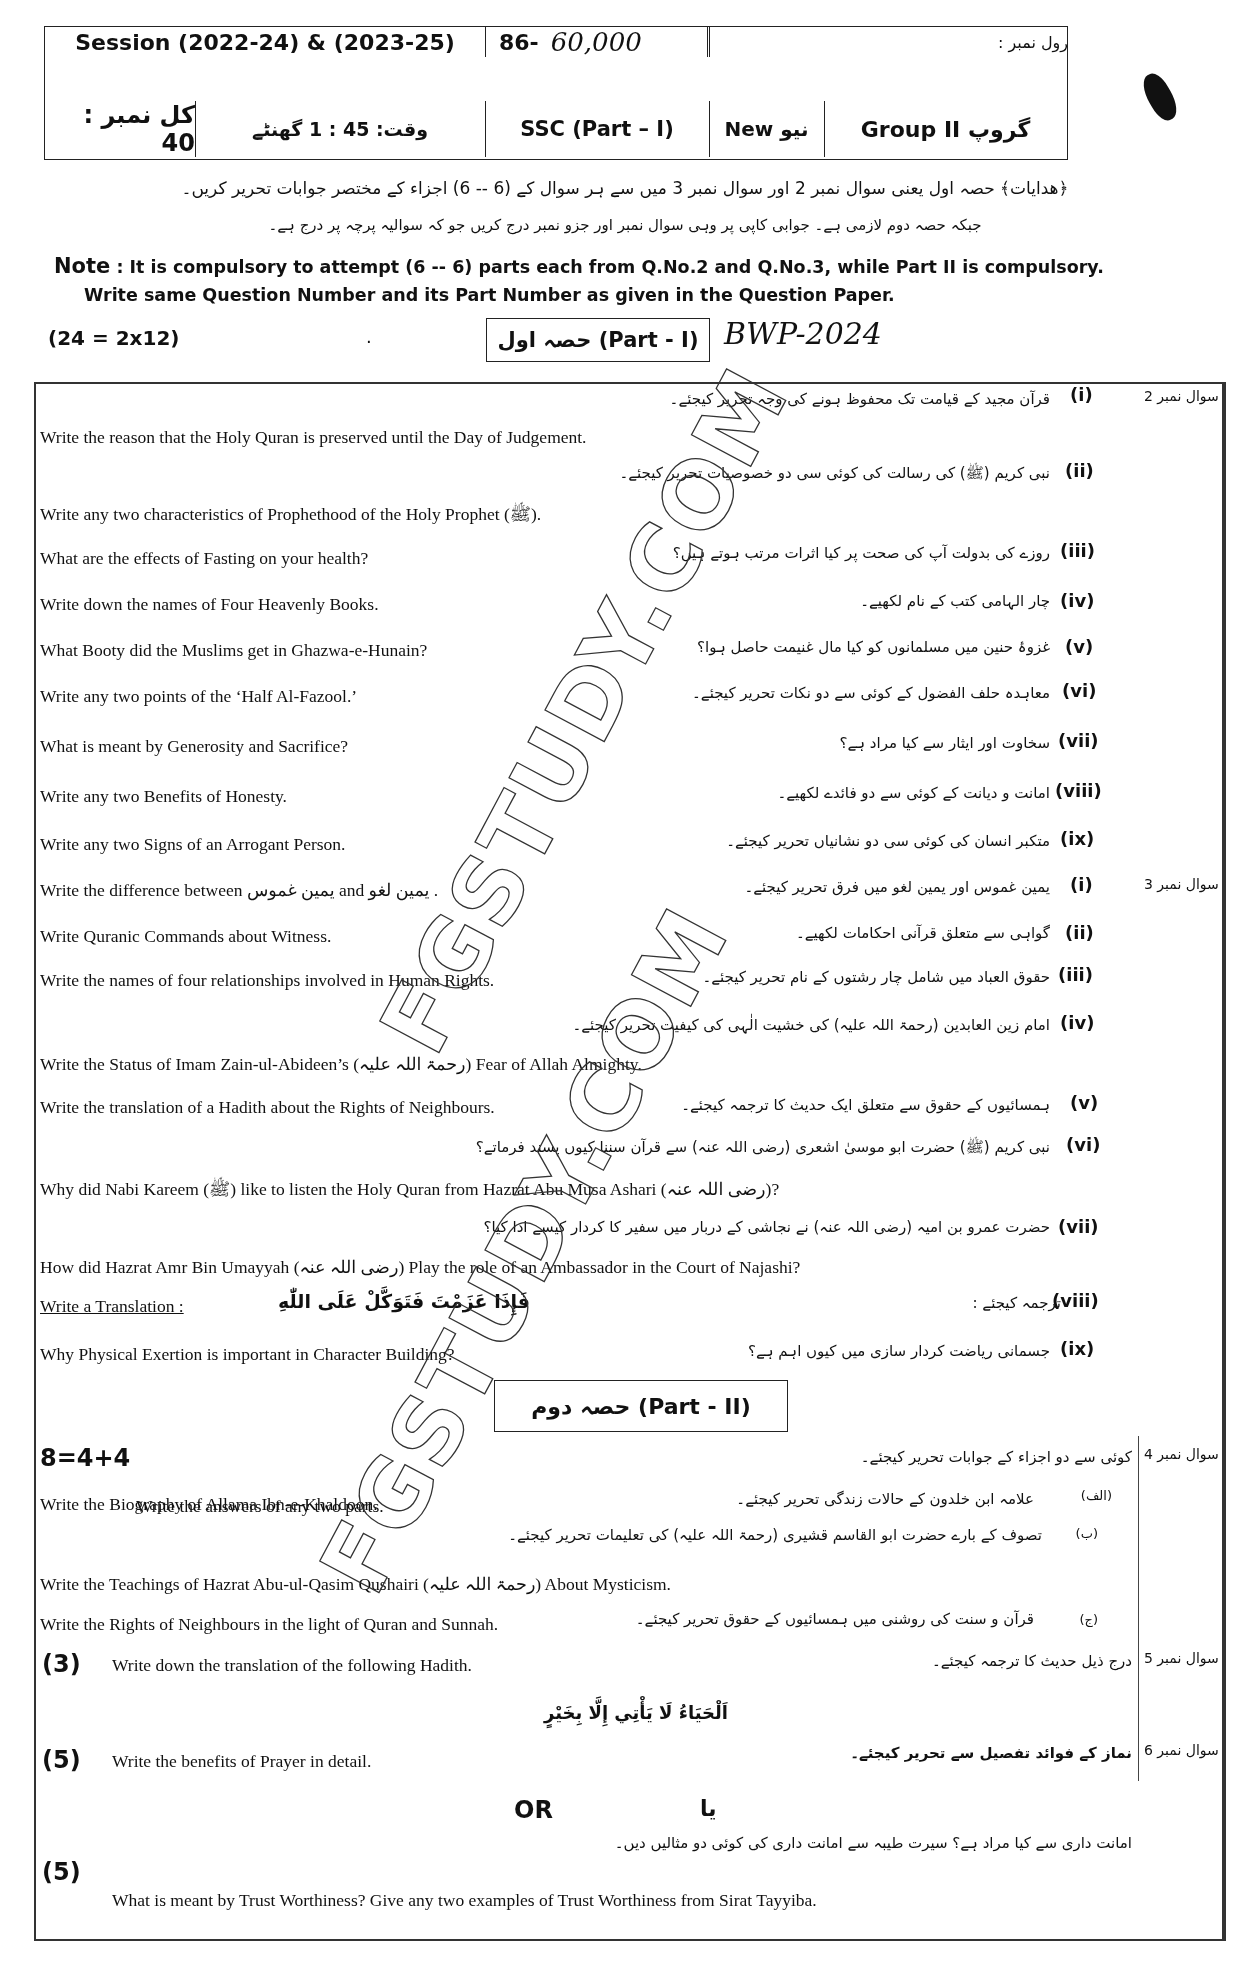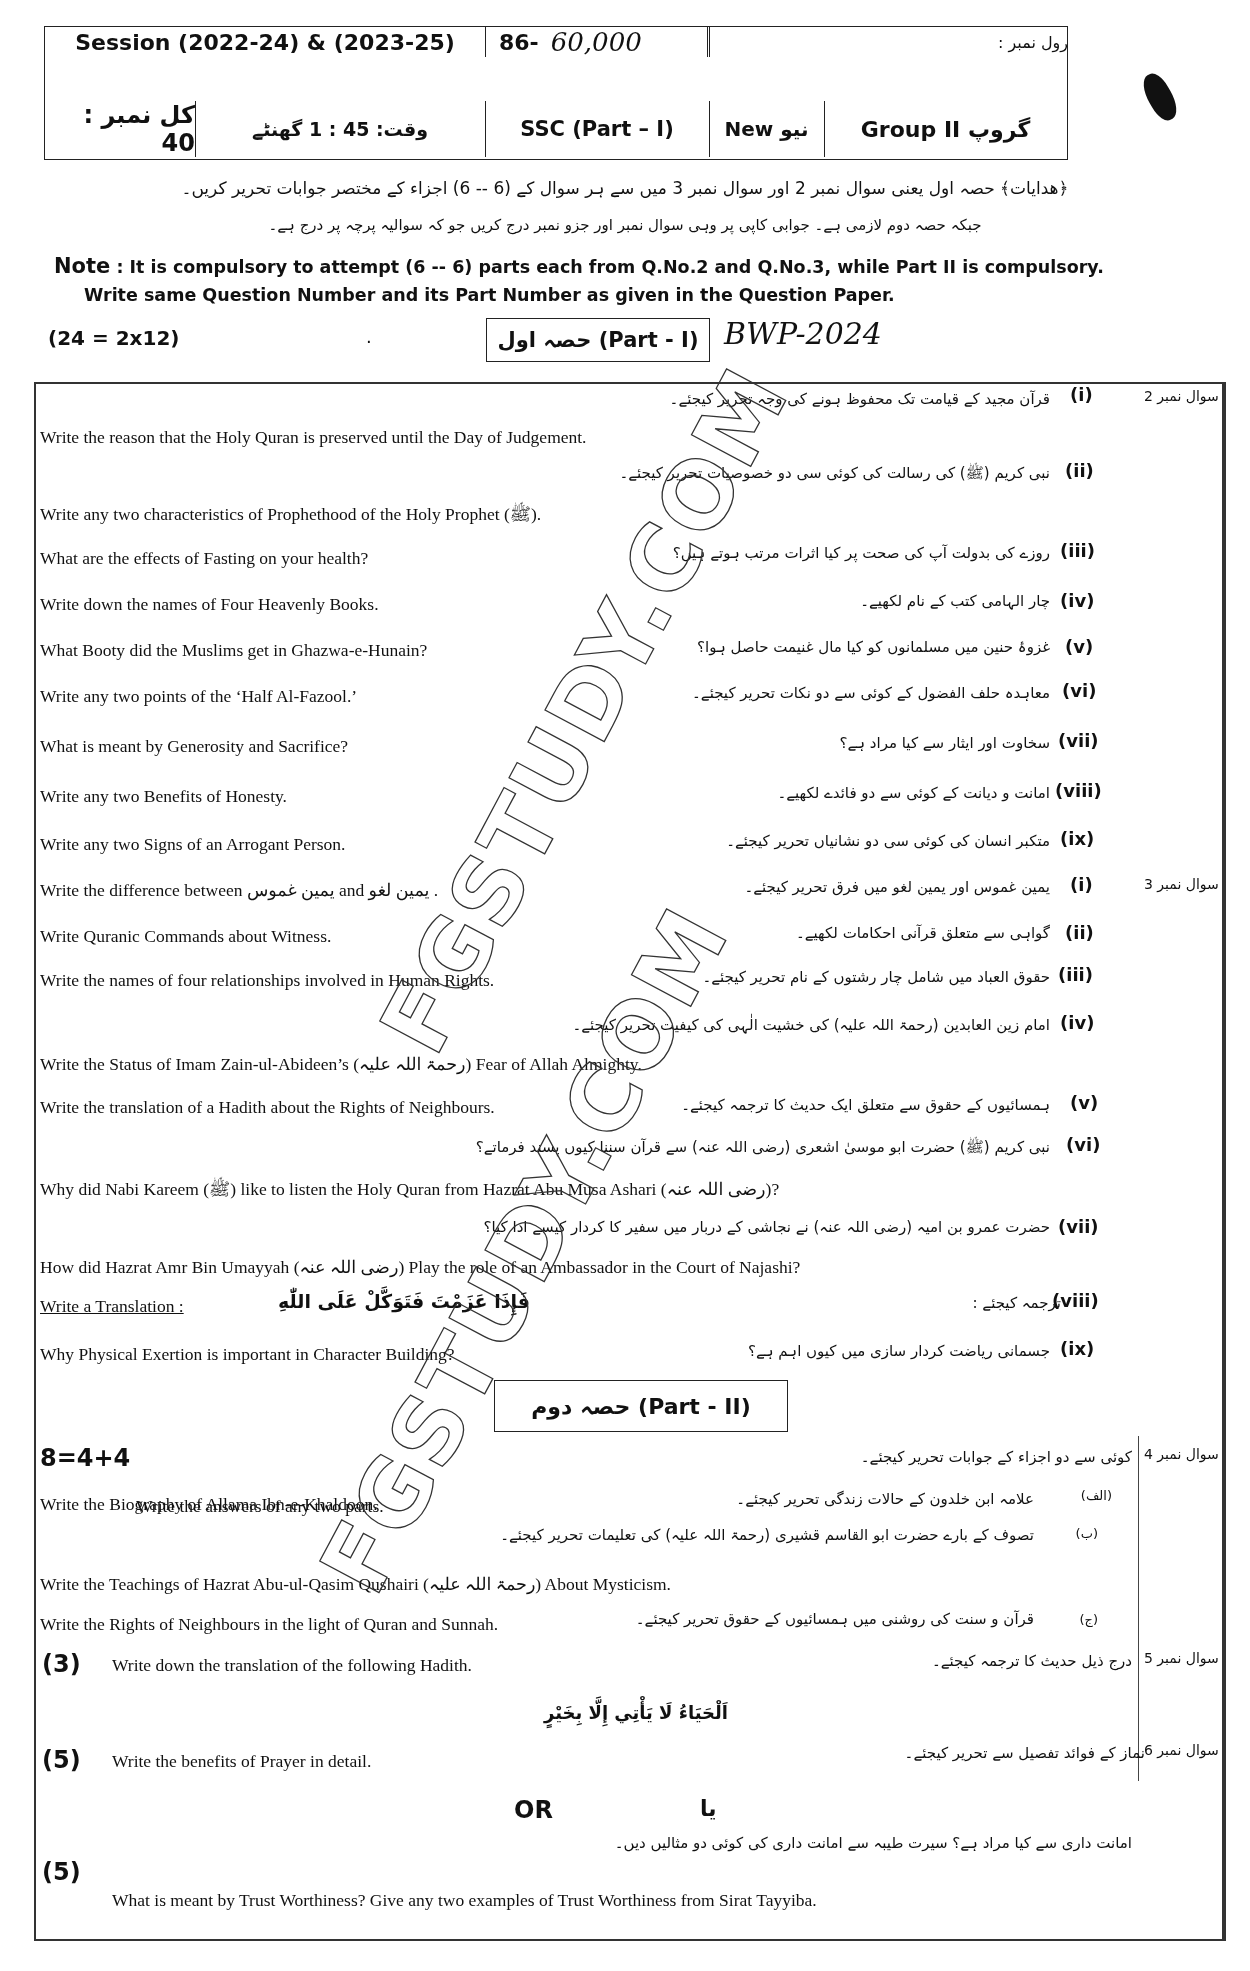--- a/index.html
+++ b/index.html
@@ -147,35 +147,35 @@
 <div class="qn" style="left:1144px;top:1446px;"><span>سوال نمبر 4</span></div>
 <div class="urq" style="right:118px;top:1448px;">کوئی سے دو اجزاء کے جوابات تحریر کیجئے۔</div>
 <div class="marks" style="left:40px;top:1444px;font-size:24px;">8=4+4</div>
 <div class="q" style="left:136px;top:1496px;">Write the answers of any two parts.</div>
 
 <div class="urq" style="right:138px;top:1488px;font-size:13px;">(الف)</div>
 <div class="urq" style="right:118px;top:1490px;right:216px;">علامہ ابن خلدون کے حالات زندگی تحریر کیجئے۔</div>
 <div class="q" style="left:40px;top:1494px;">Write the Biography of Allama Ibn-e-Khaldoon.</div>
 
 <div class="urq" style="right:152px;top:1526px;font-size:13px;">(ب)</div>
-<div class="urq" style="right:216px;top:1526px;text-align:center;">تصوف کے بارے حضرت ابو القاسم قشیری (رحمۃ اللہ علیہ) کی تعلیمات تحریر کیجئے۔</div>
+<div class="urq" style="right:208px;top:1526px;text-align:center;">تصوف کے بارے حضرت ابو القاسم قشیری (رحمۃ اللہ علیہ) کی تعلیمات تحریر کیجئے۔</div>
 <div class="q" style="left:40px;top:1574px;">Write the Teachings of Hazrat Abu-ul-Qasim Qushairi (رحمۃ اللہ علیہ) About Mysticism.</div>
 
 <div class="urq" style="right:152px;top:1612px;font-size:13px;">(ج)</div>
 <div class="urq" style="right:216px;top:1610px;">قرآن و سنت کی روشنی میں ہمسائیوں کے حقوق تحریر کیجئے۔</div>
 <div class="q" style="left:40px;top:1614px;">Write the Rights of Neighbours in the light of Quran and Sunnah.</div>
 
 <div class="qn" style="left:1144px;top:1650px;"><span>سوال نمبر 5</span></div>
 <div class="urq" style="right:118px;top:1652px;">درج ذیل حدیث کا ترجمہ کیجئے۔</div>
 <div class="marks" style="left:42px;top:1650px;font-size:24px;">(3)</div>
 <div class="q" style="left:112px;top:1655px;">Write down the translation of the following Hadith.</div>
 <div class="urq" style="right:522px;top:1702px;font-size:18px;font-weight:bold;">اَلْحَيَاءُ لَا يَأْتِي إِلَّا بِخَيْرٍ</div>
 
 <div class="qn" style="left:1144px;top:1742px;"><span>سوال نمبر 6</span></div>
-<div class="urq" style="right:105px;top:1744px;">نماز کے فوائد تفصیل سے تحریر کیجئے۔</div>
+<div class="urq" style="right:118px;top:1744px;font-weight:bold;">نماز کے فوائد تفصیل سے تحریر کیجئے۔</div>
 <div class="marks" style="left:42px;top:1746px;font-size:24px;">(5)</div>
 <div class="q" style="left:112px;top:1751px;">Write the benefits of Prayer in detail.</div>
 
 <div class="marks" style="left:514px;top:1796px;font-size:24px;">OR</div>
 <div class="marks ur" style="left:700px;top:1796px;font-size:22px;">یا</div>
 
 <div class="urq" style="right:118px;top:1834px;">امانت داری سے کیا مراد ہے؟ سیرت طیبہ سے امانت داری کی کوئی دو مثالیں دیں۔</div>
 <div class="marks" style="left:42px;top:1858px;font-size:24px;">(5)</div>
 <div class="q" style="left:112px;top:1890px;">What is meant by Trust Worthiness? Give any two examples of Trust Worthiness from Sirat Tayyiba.</div>
 

